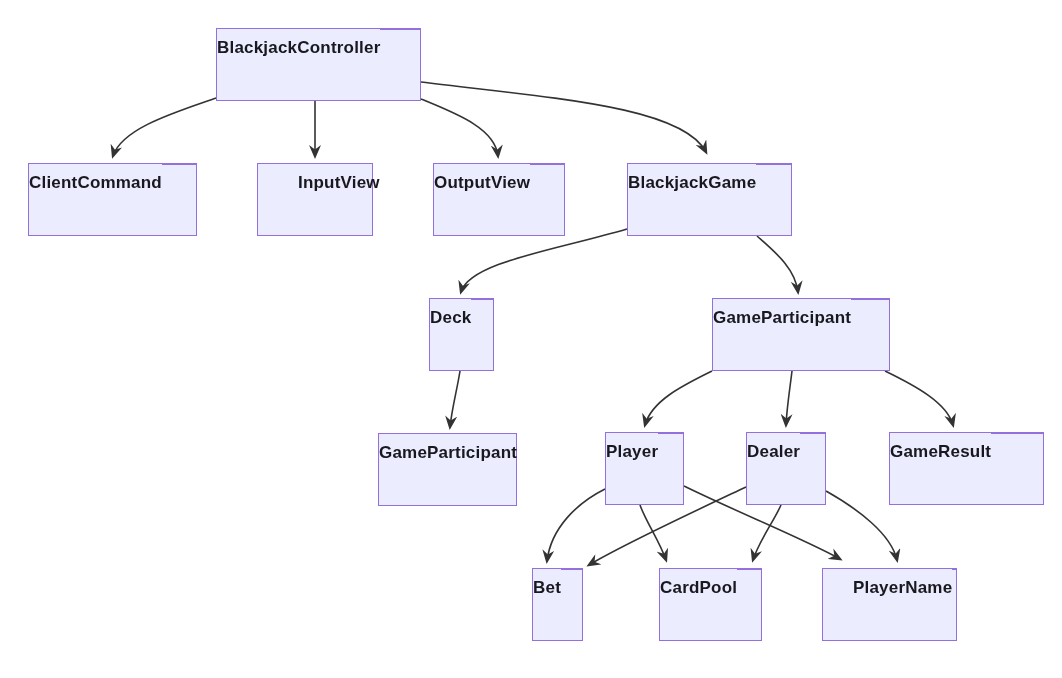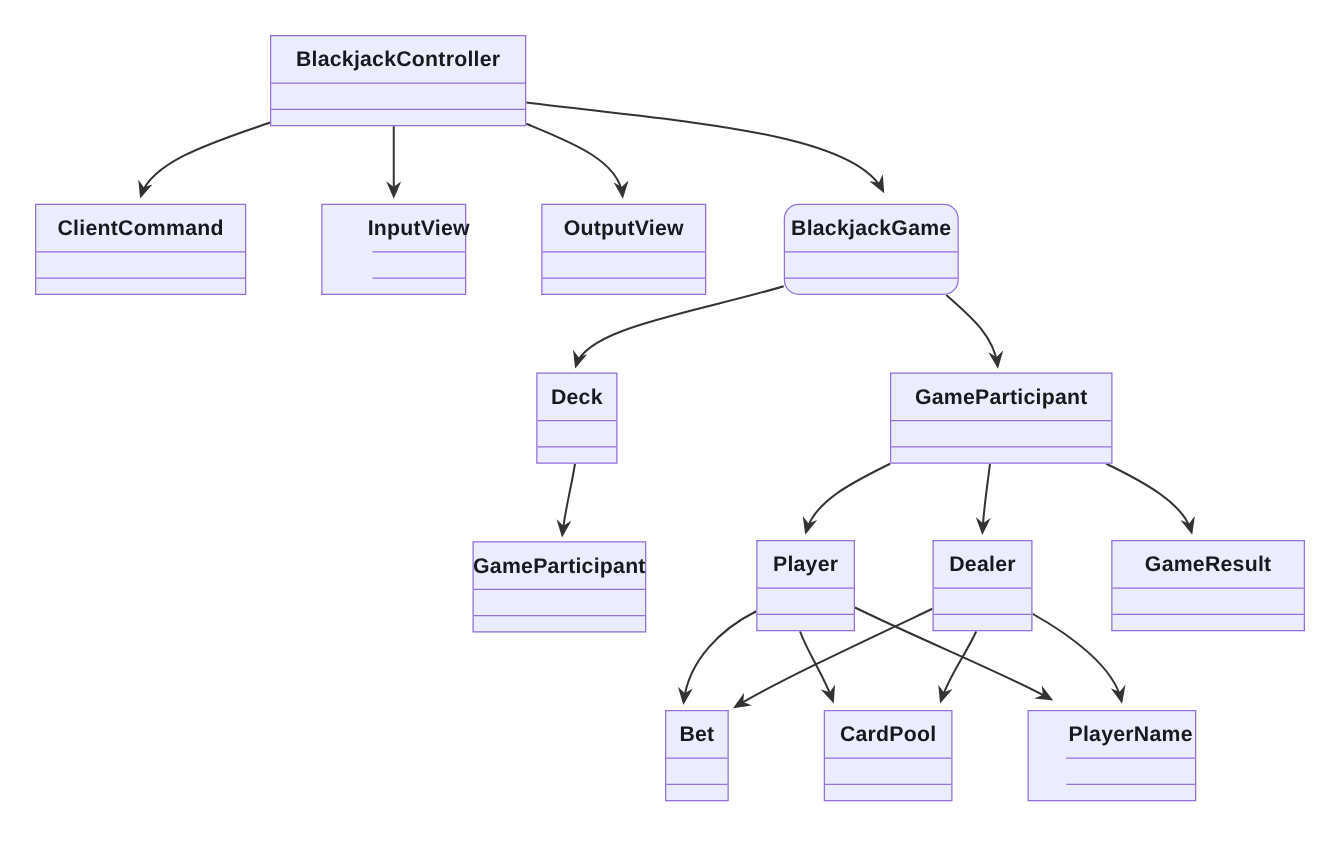--- a/index.html
+++ b/index.html
@@ -25,21 +25,21 @@
     fill: none;
     stroke: var(--edge-color, #333333);
     stroke-width: 1.6;
   }
   .class-box {
     position: absolute;
     box-sizing: border-box;
     background: var(--node-fill, #ECECFF);
     border: 1.4px solid var(--node-border, #9370DB);
     display: flex;
-    flex-direction: column;
+    flex-direction: row;
   }
   .class-title {
     box-sizing: border-box;
     height: 37px;
     display: flex;
     align-items: center;
     justify-content: center;
     font-size: 17px;
     font-weight: 700;
     color: var(--text-color, #18181f);
@@ -96,21 +96,21 @@
       <div class="class-box" style="left: 257px; top: 163px; width: 116px; height: 73px; padding-left: 40px;">
         <div class="class-title">InputView</div>
         <div class="compartment attrs"></div>
         <div class="compartment methods"></div>
       </div>
       <div class="class-box" style="left: 433px; top: 163px; width: 132px; height: 73px;">
         <div class="class-title">OutputView</div>
         <div class="compartment attrs"></div>
         <div class="compartment methods"></div>
       </div>
-      <div class="class-box" style="left: 627px; top: 163px; width: 140px; height: 73px; border-radius: 12px;">
+      <div class="class-box" style="left: 627px; top: 163px; width: 165px; height: 73px;">
         <div class="class-title">BlackjackGame</div>
         <div class="compartment attrs"></div>
         <div class="compartment methods"></div>
       </div>
       <div class="class-box" style="left: 429px; top: 298px; width: 65px; height: 73px;">
         <div class="class-title">Deck</div>
         <div class="compartment attrs"></div>
         <div class="compartment methods"></div>
       </div>
       <div class="class-box" style="left: 712px; top: 298px; width: 178px; height: 73px;">

